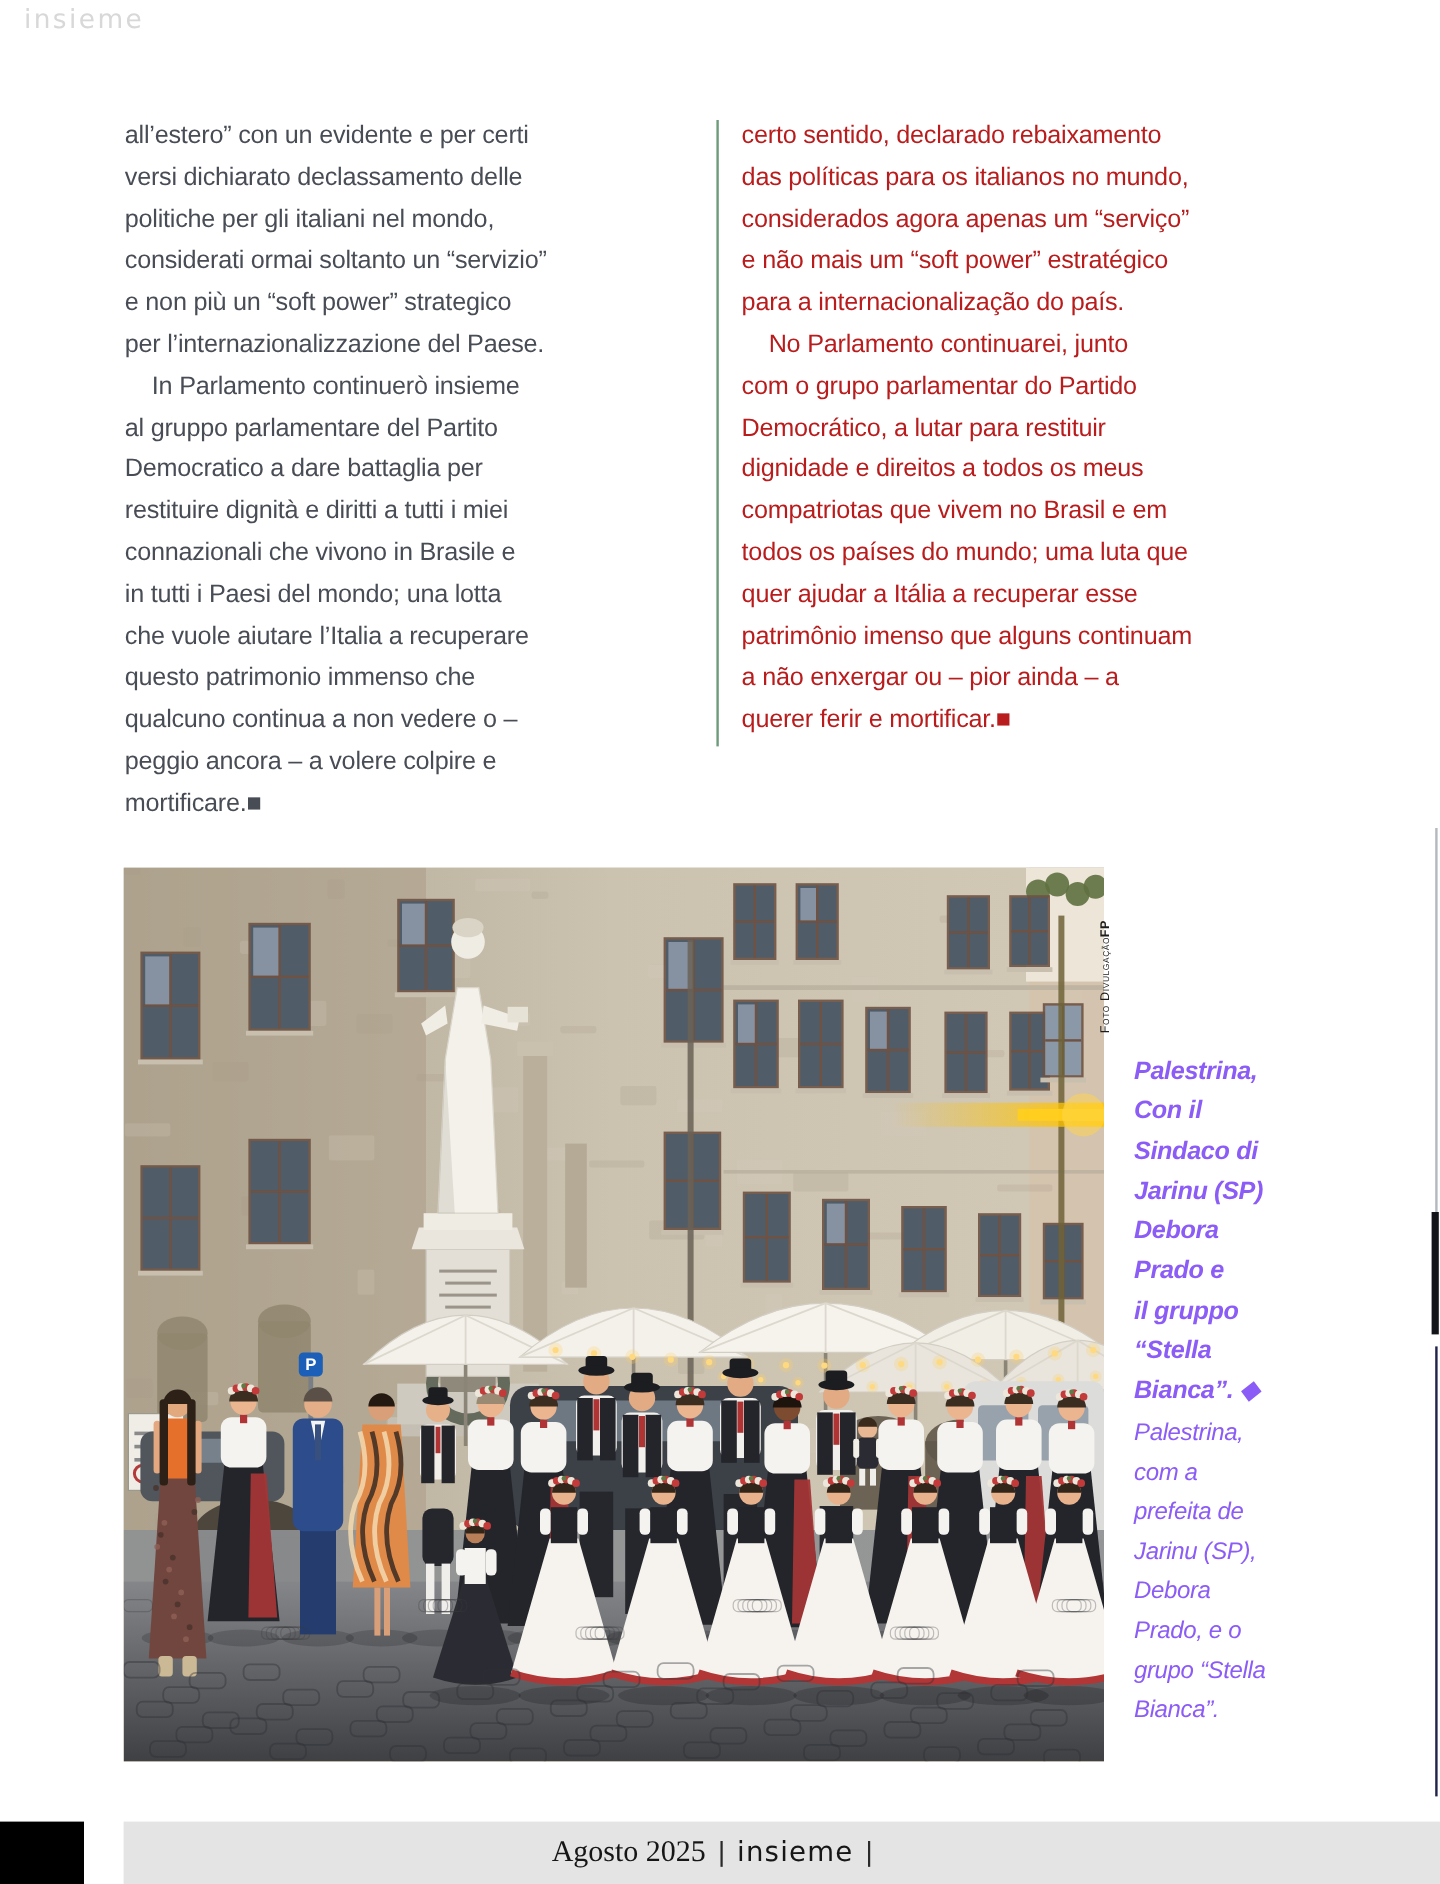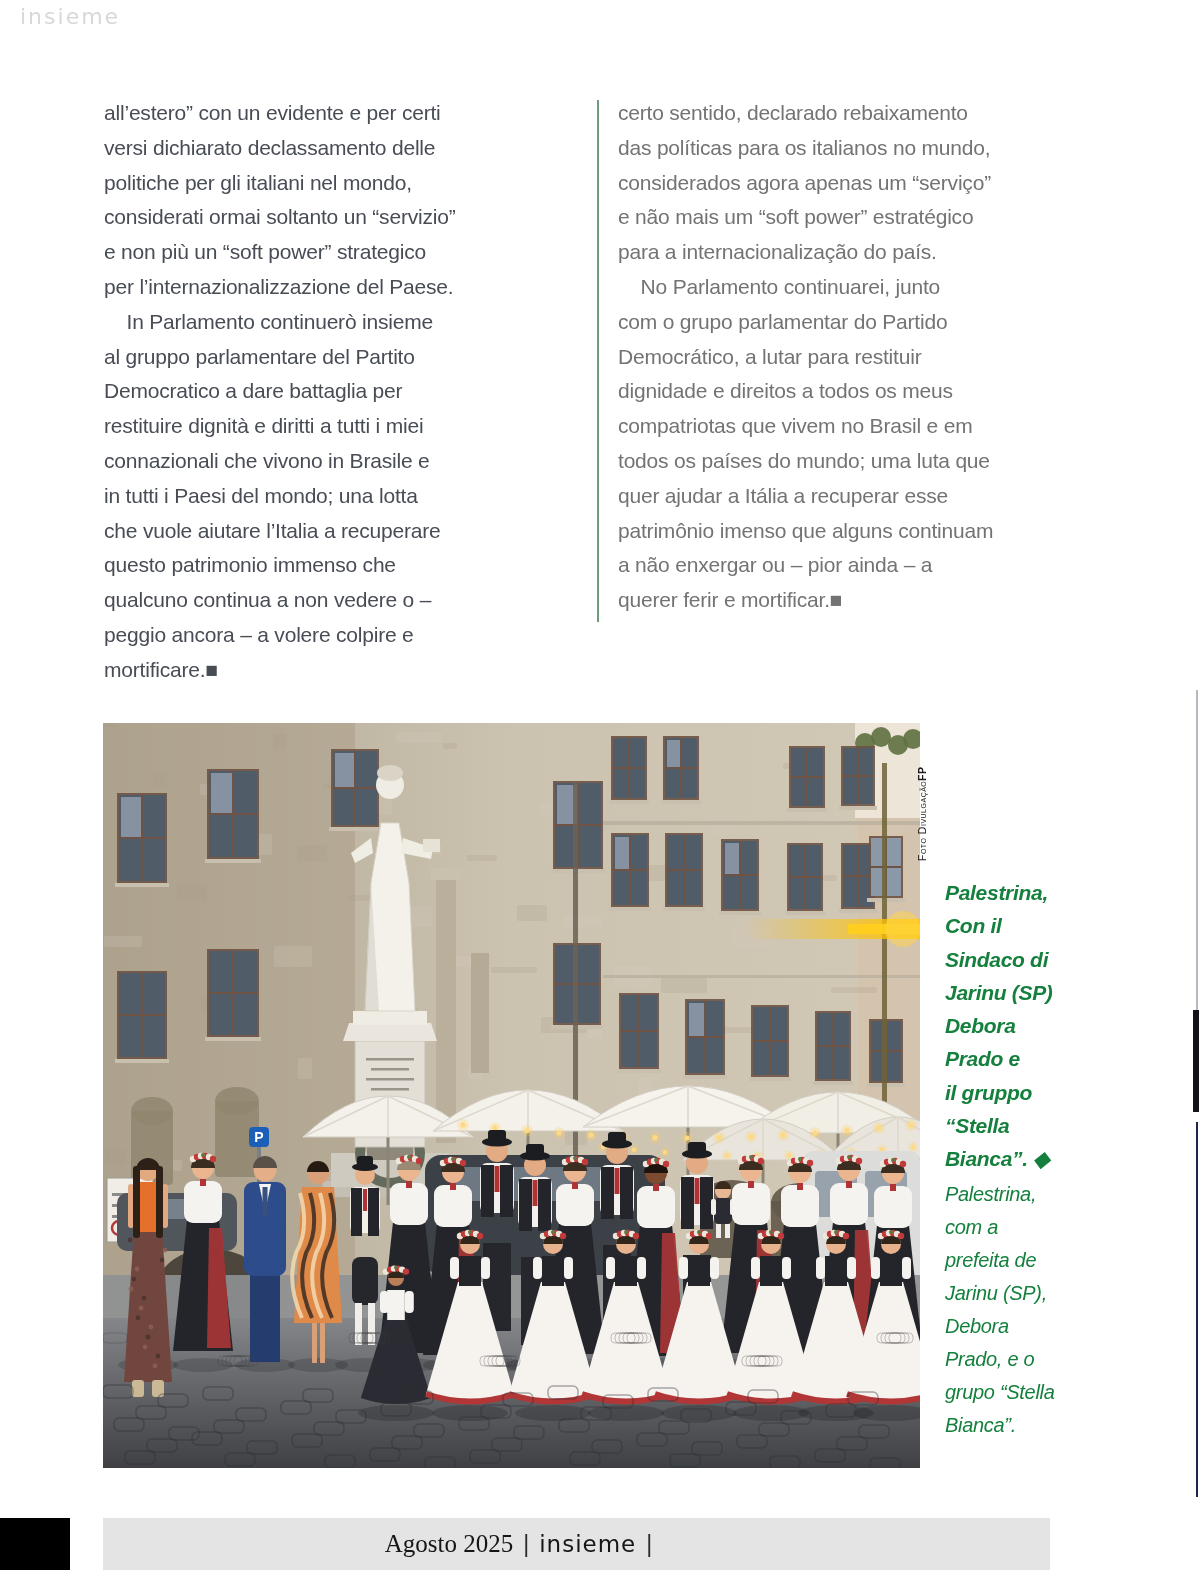--- a/index.html
+++ b/index.html
@@ -9,45 +9,45 @@
   }
   .watermark{
     position:absolute;left:20px;top:4px;font-size:22px;letter-spacing:2px;
     color:#d8d8d8;font-family:"DejaVu Sans",sans-serif;
   }
   .col{
     position:absolute;top:96px;white-space:pre-wrap;
     font-size:21px;line-height:34.8px;letter-spacing:-0.2px;
   }
   .col-it{left:104px;width:500px;color:#484c55;}
-  .col-pt{left:618px;width:500px;color:#737373;}
+  .col-pt{left:618px;width:500px;color:#b91c1c;}
   .divider{
     position:absolute;left:597px;top:100px;width:2px;height:522px;background:#6f9b7d;
   }
   .photo{
     position:absolute;left:103px;top:723px;width:817px;height:745px;background:#c6bcaa;overflow:hidden;
   }
   .photo svg{display:block;}
   .photo-credit{
     position:absolute;left:913px;top:723px;height:138px;width:17px;
     writing-mode:vertical-rl;transform:rotate(180deg);
     font-size:10.5px;letter-spacing:.5px;color:#1c1c1c;
     font-variant:small-caps;display:flex;align-items:center;
   }
   .photo-credit b{font-variant:normal;font-weight:bold;}
-  .caption{position:absolute;left:945px;width:170px;color:#15803d;white-space:pre-line;}
+  .caption{position:absolute;left:945px;width:170px;color:#8b5cf6;white-space:pre-line;}
   .caption-bold{top:876px;font-size:21px;line-height:33.3px;font-style:italic;font-weight:bold;letter-spacing:-0.3px;}
   .caption-italic{top:1178px;font-size:20px;line-height:33px;font-style:italic;font-weight:400;letter-spacing:-0.3px;}
   .edge-mark{position:absolute;}
   .edge-gray{left:1196px;top:690px;width:2px;height:320px;background:#b4b9bf;}
   .edge-black{left:1193px;top:1010px;width:6px;height:102px;background:#131419;}
   .edge-navy{left:1196px;top:1122px;width:2px;height:375px;background:#20234a;}
   .footer-square{position:absolute;left:0;top:1518px;width:70px;height:52px;background:#000;}
   .footer-bar{
-    position:absolute;left:103px;top:1518px;width:947px;height:52px;background:#e4e4e4;
+    position:absolute;left:103px;top:1518px;width:1097px;height:52px;background:#e4e4e4;
     display:flex;align-items:center;justify-content:center;
   }
   .footer-inner{transform:translateX(-58px);display:flex;align-items:baseline;gap:10px;color:#161616;}
   .footer-date{font-family:"Liberation Serif",serif;font-size:25px;}
   .footer-sep{font-size:23px;font-weight:300;color:#2a2a2a;}
   .footer-brand{font-family:"DejaVu Sans",sans-serif;font-size:23px;letter-spacing:1px;}
 </style>
 </head>
 <body>
 

